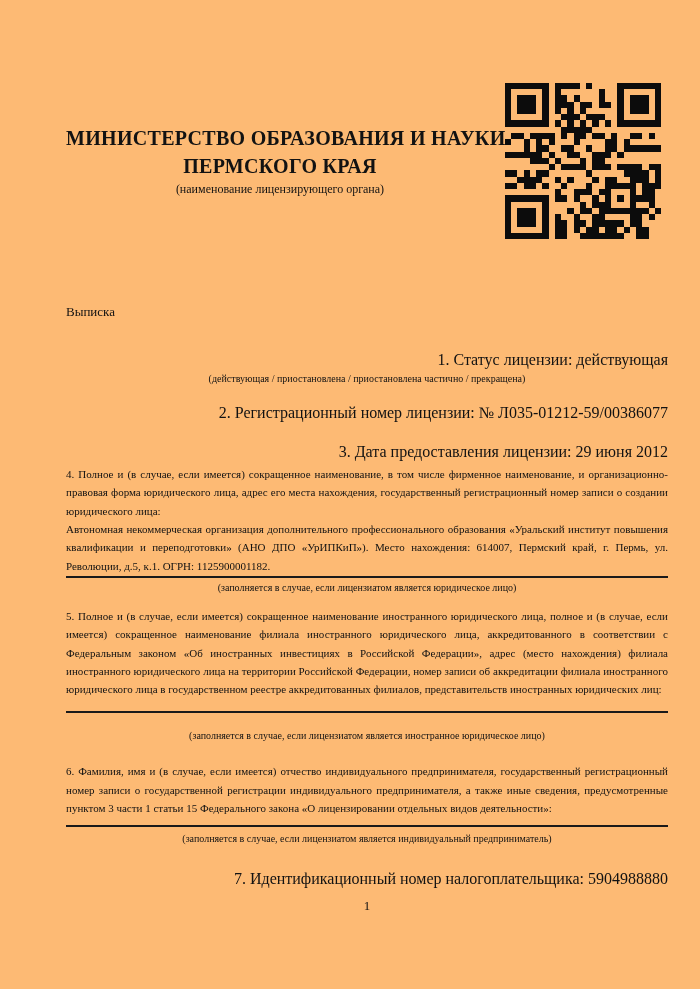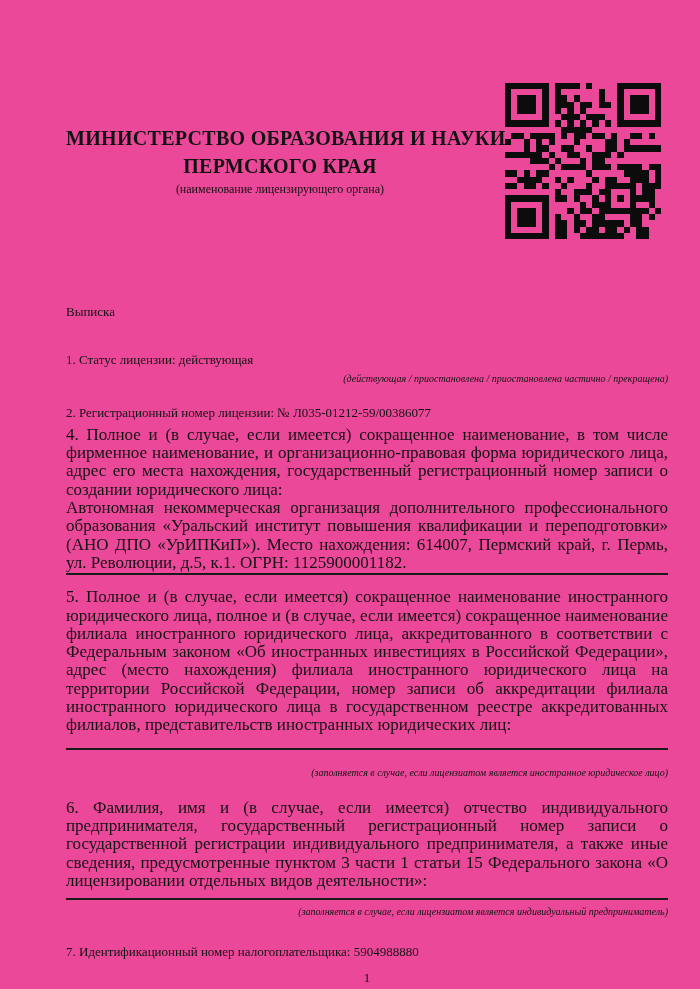--- a/index.html
+++ b/index.html
@@ -1,20 +1,20 @@
 <!DOCTYPE html>
 <html lang="ru"><head>
 <meta charset="utf-8">
 <style>
   html, body { margin: 0; padding: 0; background: #ffffff; }
   .page {
     position: relative;
     width: 700px;
     height: 989px;
-    background: #ec4899;
+    background: #fdba74;
     color: #121212;
     font-family: "Liberation Serif", "DejaVu Serif", serif;
     overflow: hidden;
   }
   
   .header { position: relative; height: 240px; }
   .header-text {
     position: absolute;
     left: 66px;
     top: 124px;
@@ -39,23 +39,23 @@
     top: 83px;
     width: 156px;
     height: 156px;
   }
   .qr svg { width: 156px; height: 156px; display: block; shape-rendering: crispEdges; }
   .qr rect { fill: #0c0c0c; }
   
   .content { margin-left: 66px; width: 602px; }
   p, div { margin: 0; }
   .title { margin-top: 63px; font-size: 13px; line-height: 18.3px; }
-  .line  { font-size: 13px; line-height: 18.3px; }
-  .para  { font-size: 17px; line-height: 18.3px; text-align: justify; }
-  .note  { font-size: 10px; line-height: 13px; text-align: right; font-style: italic; }
+  .line  { font-size: 16px; line-height: 18.3px; text-align: right; }
+  .para  { font-size: 11px; line-height: 18.3px; text-align: justify; }
+  .note  { font-size: 10px; line-height: 13px; text-align: center; }
   .rule  { height: 0; border-top: 2px solid #1a1a1a; }
 
   .item1 { margin-top: 30px; }
   .note-item1 { margin-top: 2px; }
   .item2 { margin-top: 19px; }
   .item3 { margin-top: 21px; }
   .block-item4 { margin-top: 4px; }
   .rule-item4 { margin-top: 1px; }
   .note-item4 { margin-top: 3px; }
   .block-item5 { margin-top: 13px; }
@@ -410,25 +410,27 @@
 
     <div class="title">
       <div>Выписка</div>
     </div>
 
     <p class="line item1">1. Статус лицензии: действующая</p>
     <div class="note note-item1">(действующая / приостановлена / приостановлена частично / прекращена)</div>
 
     <p class="line item2">2. Регистрационный номер лицензии: № Л035-01212-59/00386077</p>
 
+    <p class="line item3">3. Дата предоставления лицензии: 29 июня 2012</p>
 
     <div class="block-item4">
       <p class="para">4. Полное и (в случае, если имеется) сокращенное наименование, в том числе фирменное наименование, и организационно-правовая форма юридического лица, адрес его места нахождения, государственный регистрационный номер записи о создании юридического лица:</p>
       <p class="para">Автономная некоммерческая организация дополнительного профессионального образования «Уральский институт повышения квалификации и переподготовки» (АНО ДПО «УрИПКиП»). Место нахождения: 614007, Пермский край, г. Пермь, ул. Революции, д.5, к.1. ОГРН: 1125900001182.</p>
       <div class="rule rule-item4"></div>
+      <div class="note note-item4">(заполняется в случае, если лицензиатом является юридическое лицо)</div>
     </div>
 
     <div class="block-item5">
       <p class="para">5. Полное и (в случае, если имеется) сокращенное наименование иностранного юридического лица, полное и (в случае, если имеется) сокращенное наименование филиала иностранного юридического лица, аккредитованного в соответствии с Федеральным законом «Об иностранных инвестициях в Российской Федерации», адрес (место нахождения) филиала иностранного юридического лица на территории Российской Федерации, номер записи об аккредитации филиала иностранного юридического лица в государственном реестре аккредитованных филиалов, представительств иностранных юридических лиц:</p>
       <div class="rule rule-item5"></div>
       <div class="note note-item5">(заполняется в случае, если лицензиатом является иностранное юридическое лицо)</div>
     </div>
 
     <div class="block-item6">
       <p class="para">6. Фамилия, имя и (в случае, если имеется) отчество индивидуального предпринимателя, государственный регистрационный номер записи о государственной регистрации индивидуального предпринимателя, а также иные сведения, предусмотренные пунктом 3 части 1 статьи 15 Федерального закона «О лицензировании отдельных видов деятельности»:</p>

